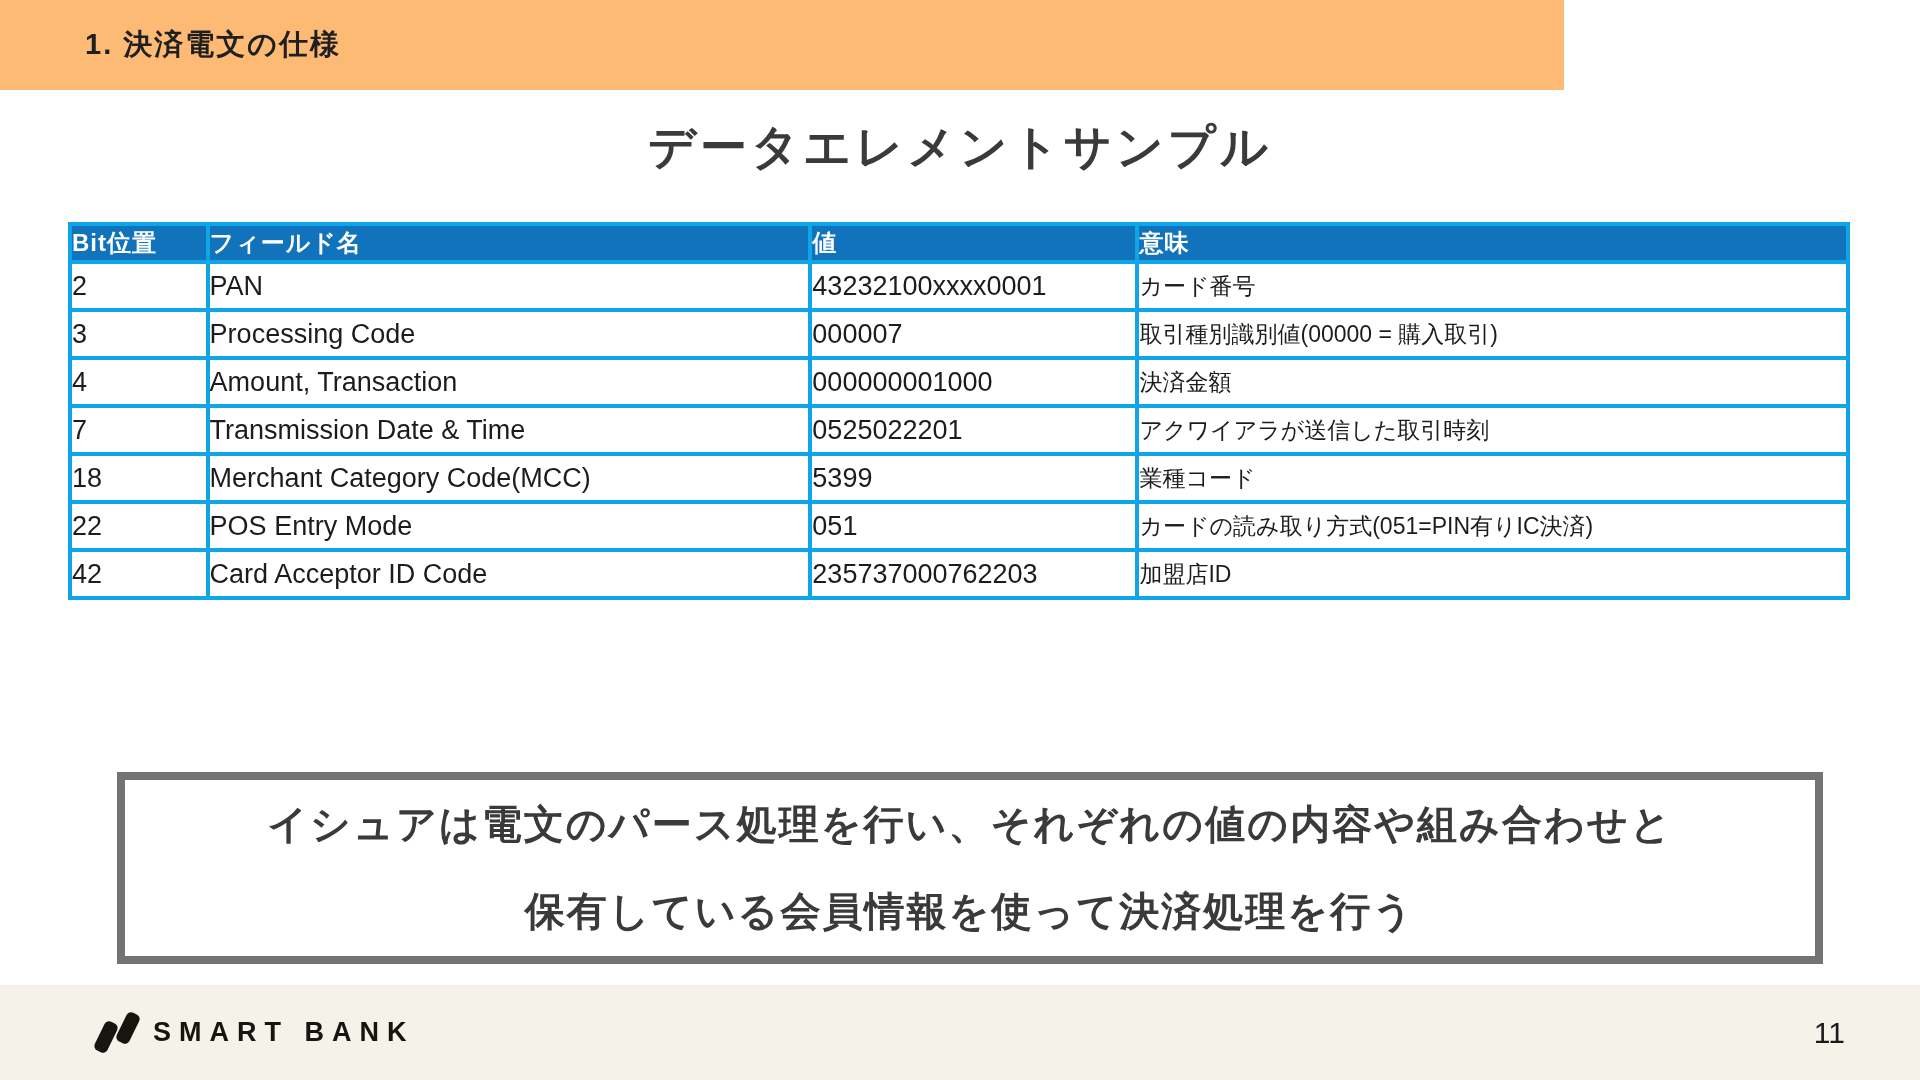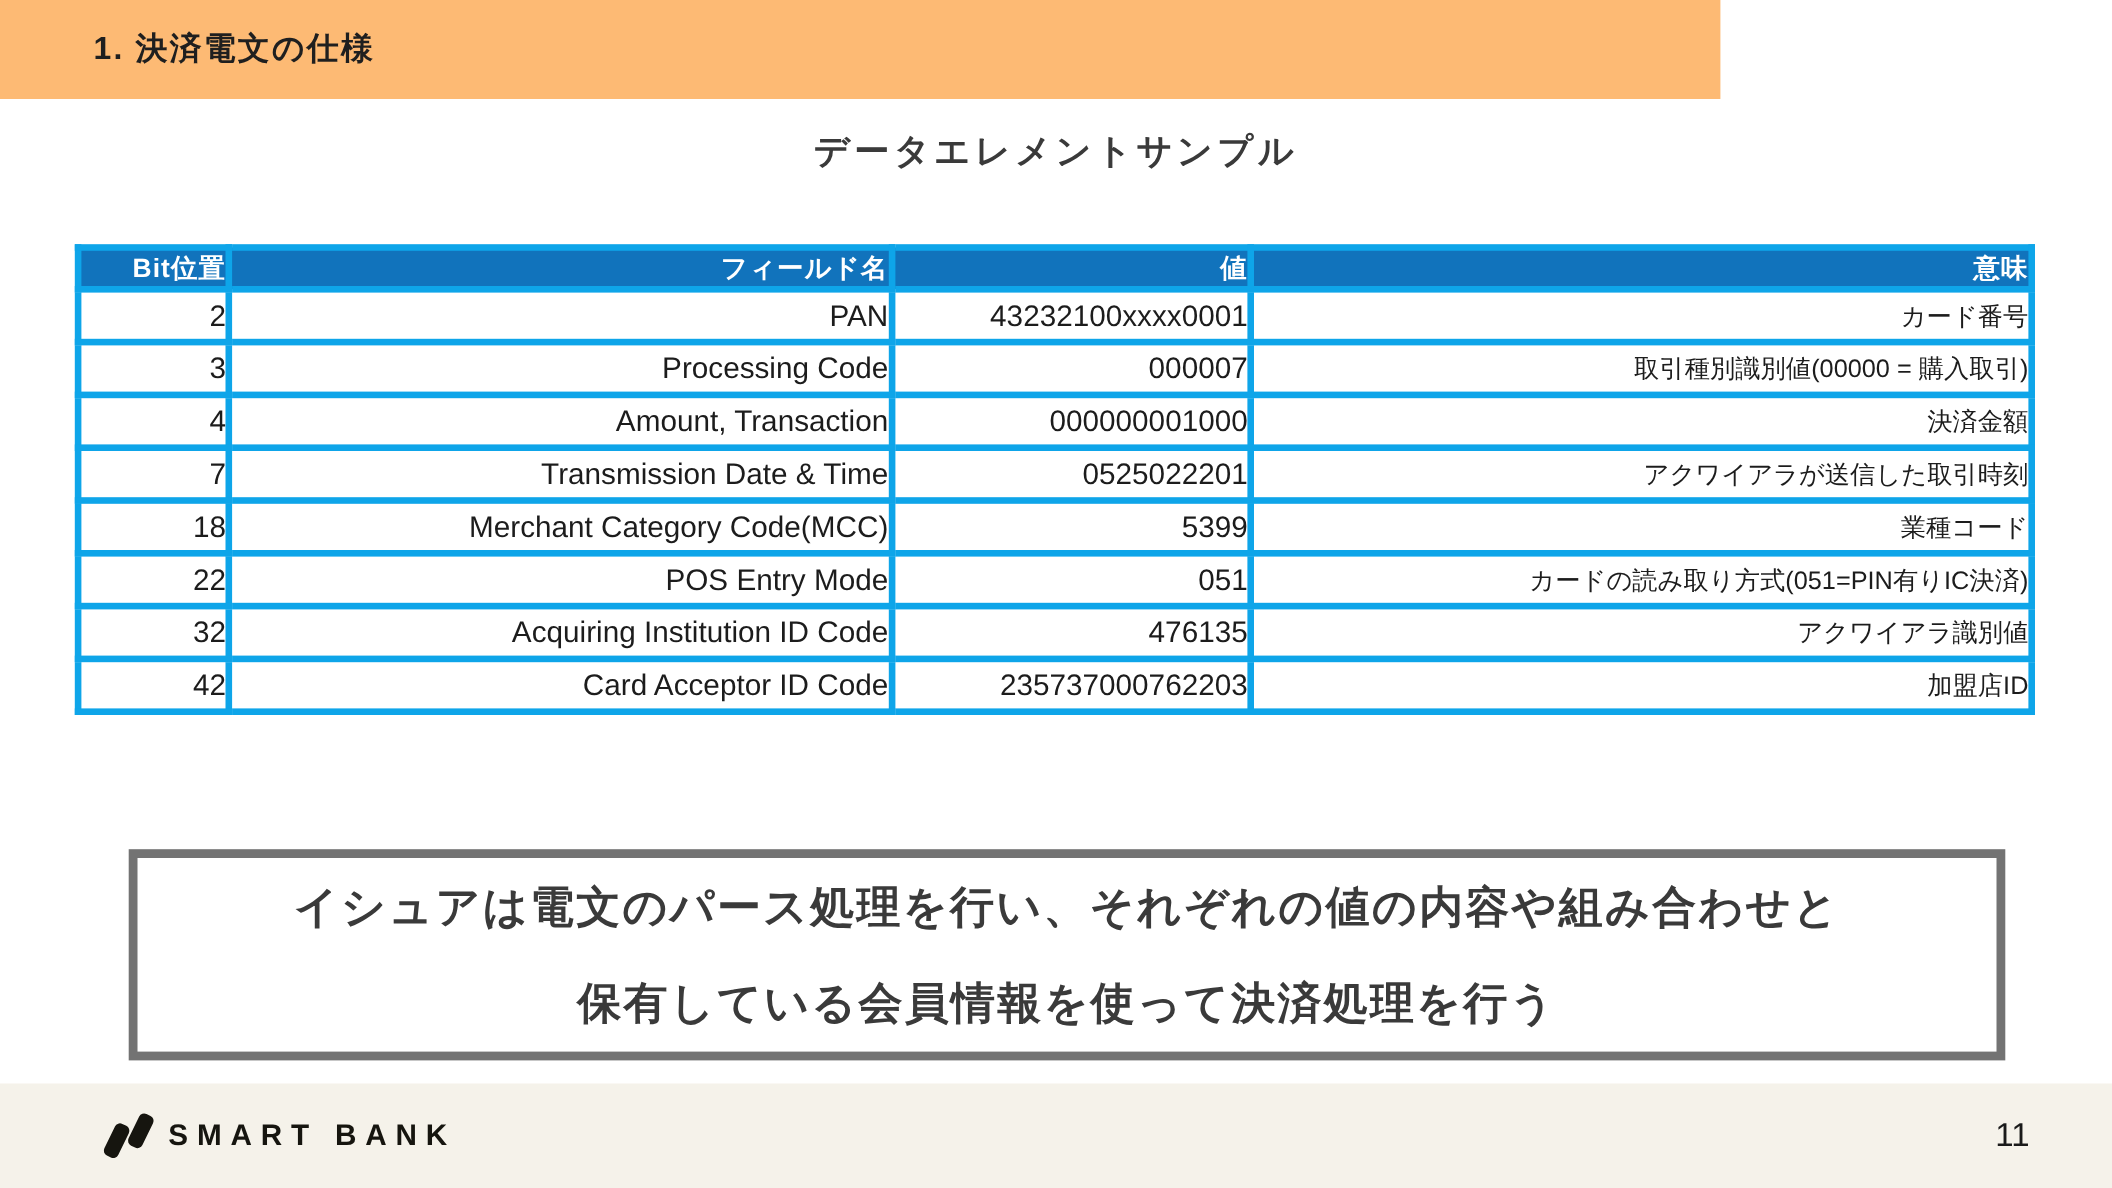--- a/index.html
+++ b/index.html
@@ -18,35 +18,35 @@
     padding-left: 85px;
   }
   .top-band .heading {
     font-size: 29px; font-weight: bold; color: #1f1f1f;
     letter-spacing: 2px;
   }
   .slide-title {
     position: absolute; top: 116px; left: 0;
     width: 1920px;
     text-align: center;
-    font-size: 32px; font-weight: bold; color: #3a3a3a;
+    font-size: 47px; font-weight: bold; color: #3a3a3a;
     letter-spacing: 4px;
   }
   .table-wrap {
     position: absolute; top: 222px; left: 68px;
     width: 1782px;
   }
   table.data-table {
     width: 100%;
     border-collapse: collapse;
     table-layout: fixed;
   }
   table.data-table th, table.data-table td {
-    border: 6px solid #0ea5e9;
-    text-align: right;
+    border: 4px solid #0ea5e9;
+    text-align: left;
     vertical-align: middle;
   }
   table.data-table th {
     background: #1173bc;
     color: #ffffff;
     font-size: 24px;
     font-weight: bold;
     height: 38px;
     letter-spacing: 1px;
   }
@@ -159,26 +159,20 @@
         <td>5399</td>
         <td class="meaning">業種コード</td>
       </tr>
       <tr>
         <td>22</td>
         <td>POS Entry Mode</td>
         <td>051</td>
         <td class="meaning">カードの読み取り方式(051=PIN有りIC決済)</td>
       </tr>
       <tr>
-        <td>32</td>
-        <td>Acquiring Institution ID Code</td>
-        <td>476135</td>
-        <td class="meaning">アクワイアラ識別値</td>
-      </tr>
-      <tr>
         <td>42</td>
         <td>Card Acceptor ID Code</td>
         <td>235737000762203</td>
         <td class="meaning">加盟店ID</td>
       </tr>
     </tbody>
   </table>
 </div>
 
 <div class="callout">

